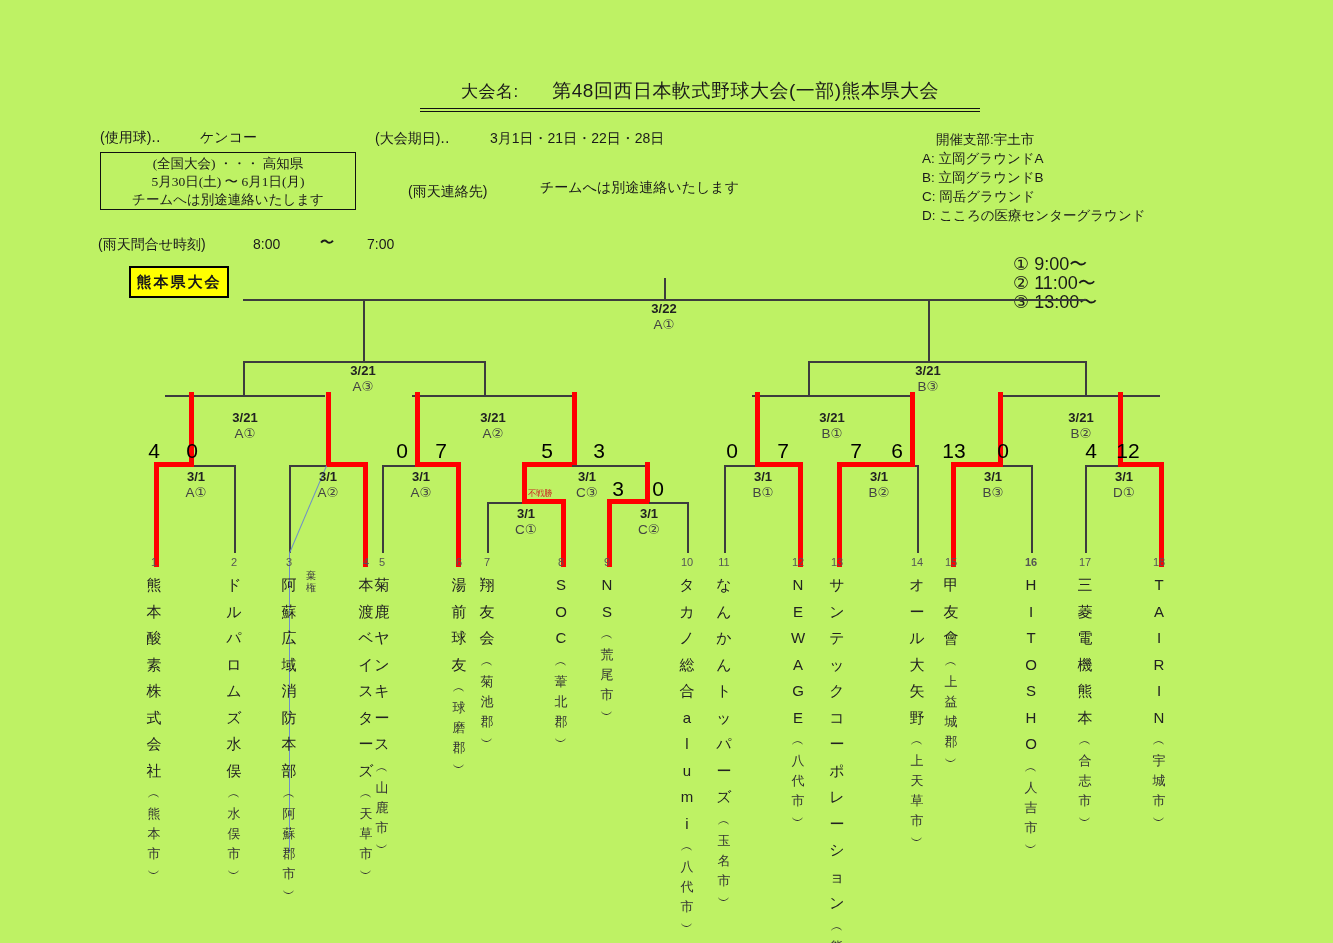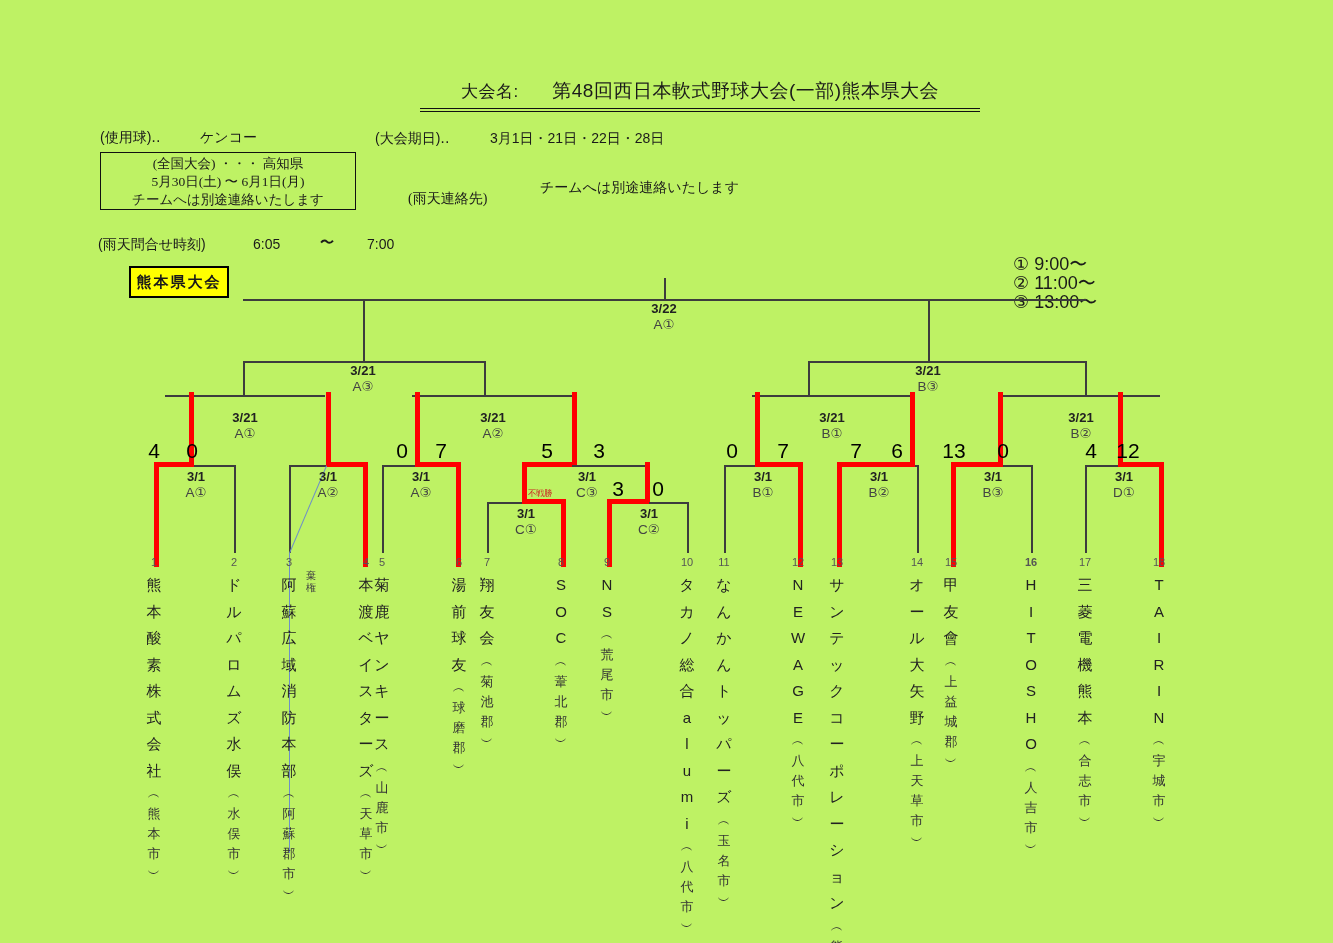--- a/index.html
+++ b/index.html
@@ -158,28 +158,35 @@
 
   <div class="natl-box">
     <div>(全国大会) ・・・ 高知県</div>
     <div>5月30日(土) 〜 6月1日(月)</div>
     <div>チームへは別途連絡いたします</div>
   </div>
 
   <div class="abs hdr-txt" style="left:375px;top:130px;">(大会期日)‥</div>
   <div class="abs hdr-txt" style="left:490px;top:130px;">3月1日・21日・22日・28日</div>
 
-  <div class="abs hdr-txt" style="left:408px;top:190px;font-family:Liberation Serif, serif;">(雨天連絡先)</div>
+  <div class="abs hdr-txt" style="left:408px;top:183px;">(雨天連絡先)</div>
   <div class="abs hdr-txt" style="left:540px;top:179px;">チームへは別途連絡いたします</div>
 
   <div class="abs hdr-txt" style="left:98px;top:236px;">(雨天問合せ時刻)</div>
-  <div class="abs hdr-txt" style="left:253px;top:236px;">6:05</div>
+  <div class="abs hdr-txt" style="left:253px;top:236px;">8:00</div>
   <div class="abs hdr-txt" style="left:320px;top:234px;font-weight:bold;">〜</div>
   <div class="abs hdr-txt" style="left:367px;top:236px;">7:00</div>
 
+  <div class="abs venue-list" style="left:922px;top:130px;">
+    <div style="padding-left:14px">開催支部:宇土市</div>
+    <div>A:  立岡グラウンドA</div>
+    <div>B:  立岡グラウンドB</div>
+    <div>C:  岡岳グラウンド</div>
+    <div>D:  こころの医療センターグラウンド</div>
+  </div>
 
   <div class="abs time-list" style="left:1013px;top:255px;">
     <div>①  9:00〜</div>
     <div>②  11:00〜</div>
     <div>③  13:00〜</div>
   </div>
 
   <div class="badge-progress">熊本県大会</div>
 
   <div class="ln lnv" style="left:664px;top:278px;height:22px;"></div>

